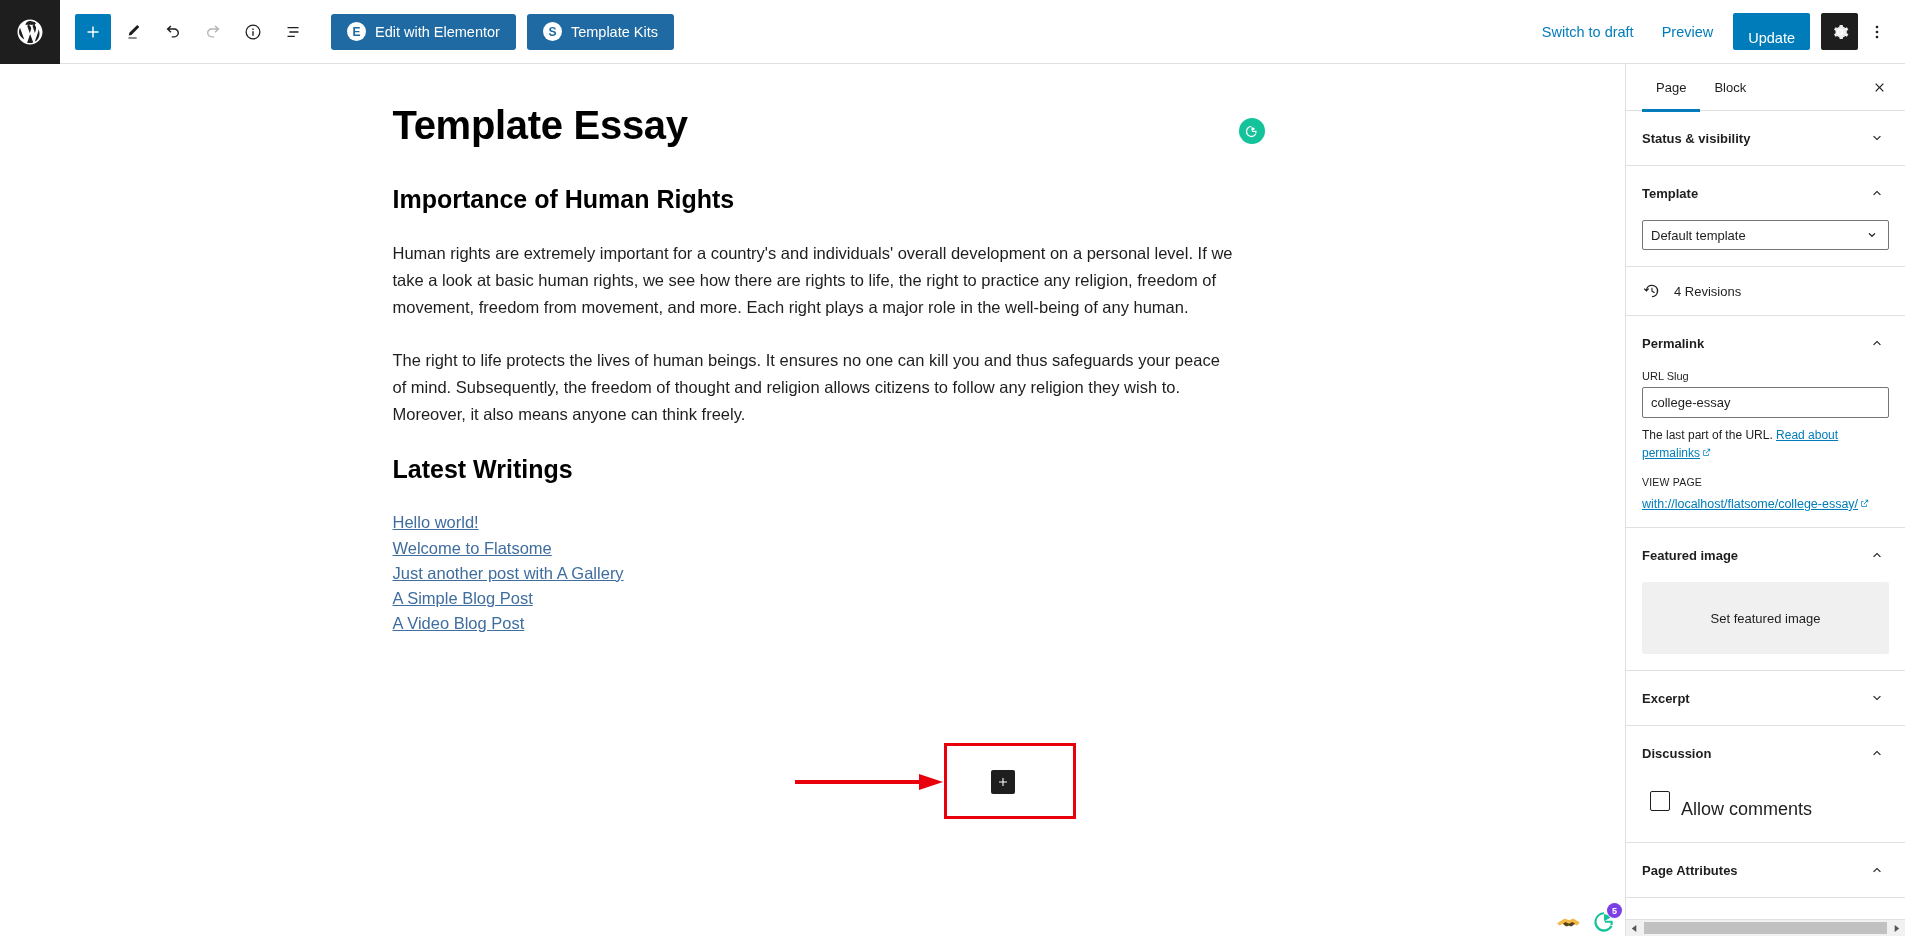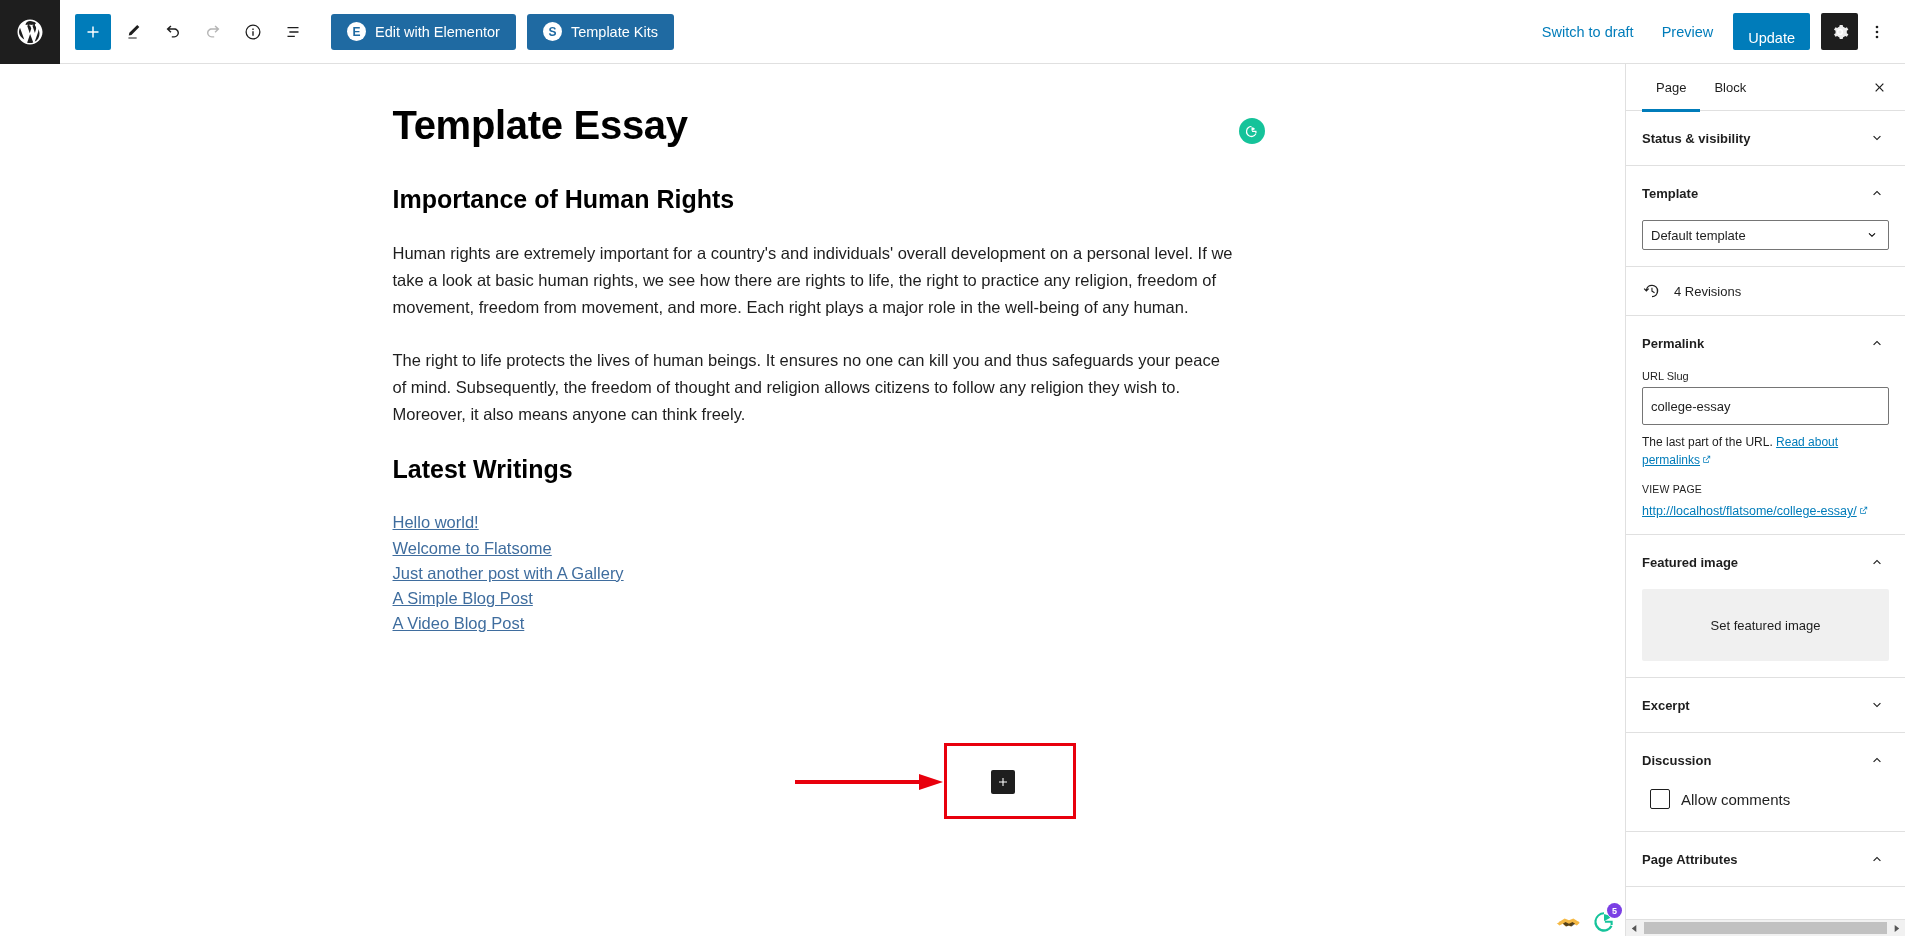--- a/index.html
+++ b/index.html
@@ -123,21 +123,21 @@
     display:flex; align-items:center; gap:12px;
     padding:14px 16px; cursor:pointer;
     border-bottom:1px solid #e0e0e0;
     text-align:right;
   }
   .revisions-row svg { fill:#1e1e1e; flex:0 0 20px; }
   .revisions-label { font-size:13px; color:#1e1e1e; }
 
   .field-label { font-size:11px; color:#1e1e1e; display:block; margin-bottom:5px; }
   .text-input {
-    width:100%; height:38px; border:1px solid #757575; border-radius:2px;
+    width:100%; height:31px; border:1px solid #757575; border-radius:2px;
     padding:12px 8px; font-size:13px; color:#1e1e1e; font-family:"Liberation Sans",sans-serif;
     background:#fff;
   }
   .helper {
     font-size:12px; color:#1e1e1e; margin-top:8px; line-height:1.5;
   }
   .helper a { color:#007cba; }
   .caps-label {
     font-size:10.5px; color:#1e1e1e; letter-spacing:.2px; margin-top:14px; display:block;
   }
@@ -151,21 +151,21 @@
   .featured-drop {
     width:100%; height:72px; background:#f0f0f0;
     display:flex; align-items:center; justify-content:center;
     font-size:13px; color:#1e1e1e; cursor:pointer; border-radius:2px;
   }
   .check-row { display:flex; align-items:center; gap:11px; padding:2px 0 6px 8px; cursor:pointer; }
   .checkbox {
     width:20px; height:20px; border:1px solid #1e1e1e; border-radius:2px; background:#fff;
     flex:0 0 20px;
   }
-  .check-label { font-size:15px; color:#1e1e1e; }
+  .check-label { font-size:18px; color:#1e1e1e;margin-top:17px; }
 
   .sb-scrollbar {
     position:absolute; left:0; right:0; bottom:0; height:17px;
     background:#f1f1f1; display:flex; align-items:center;
     border-top:1px solid #e0e0e0;
   }
   .sb-sb-arrow {
     width:17px; height:17px; display:flex; align-items:center; justify-content:center;
     flex:0 0 17px; cursor:pointer;
   }
@@ -433,21 +433,21 @@
       </div>
       <div class="panel-body">
         <label class="field-label">URL Slug</label>
         <input class="text-input" type="text" value="college-essay" style="">
         <div class="helper">
           <span>The last part of the URL. </span><a href="#">Read about permalinks</a><span class="ext-ico"><svg viewBox="0 0 24 24">
                 <path d="M14 4h6v6h-1.6V6.7l-7.3 7.3-1.1-1.1 7.3-7.3H14V4zM5 7h5v1.6H6.6v8.8h8.8V14H17v5H5V7z"></path>
               </svg></span>
         </div>
         <label class="caps-label">VIEW PAGE</label>
-        <a class="view-link" href="#"><span>http://localhost/flatsome/college-essay/</span><span class="ext-ico"><svg viewBox="0 0 24 24">
+        <a class="view-link" href="#"><span>with://localhost/flatsome/college-essay/</span><span class="ext-ico"><svg viewBox="0 0 24 24">
                 <path d="M14 4h6v6h-1.6V6.7l-7.3 7.3-1.1-1.1 7.3-7.3H14V4zM5 7h5v1.6H6.6v8.8h8.8V14H17v5H5V7z"></path>
               </svg></span></a>
       </div>
     </div>
 
     <div class="panel">
       <div class="panel-head">
         <span class="panel-title">Featured image</span>
         <span class="chev">
           <svg width="18" height="18" viewBox="0 0 24 24">

